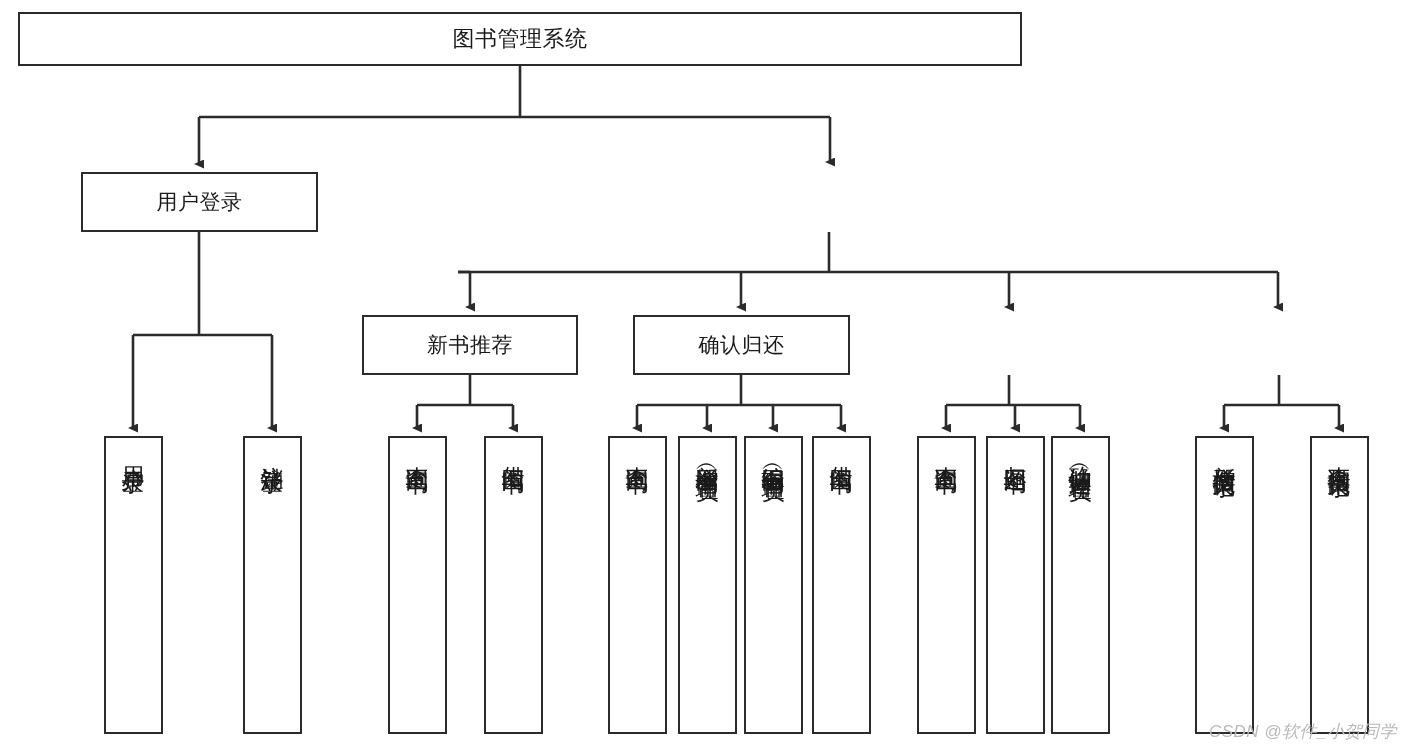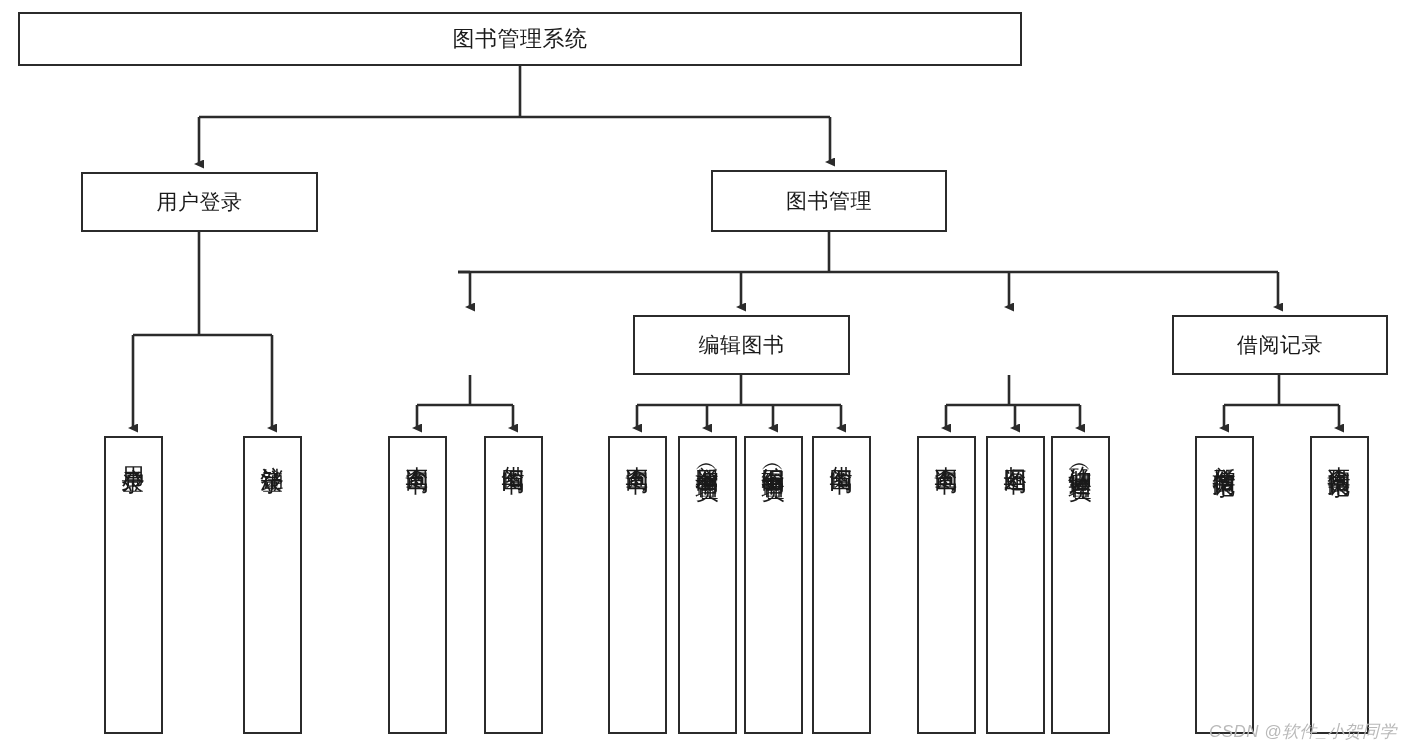--- a/index.html
+++ b/index.html
@@ -125,29 +125,26 @@
     </g>
   </svg>
 
   <div class="node h-node root" style="left:18px;top:12px;width:1004px;height:54px;">
     <span class="lbl">图书管理系统</span>
   </div>
 
   <div class="node h-node" style="left:81px;top:172px;width:237px;height:60px;">
     <span class="lbl">用户登录</span>
   </div>
-  <div class="node h-node" style="left:711px;top:170px;width:236px;height:62px;">
-    <span class="lbl">图书管理</span>
+
+  <div class="node h-node" style="left:362px;top:315px;width:216px;height:60px;">
+    <span class="lbl">新书推荐</span>
   </div>
-
   <div class="node h-node" style="left:633px;top:315px;width:217px;height:60px;">
-    <span class="lbl">编辑图书</span>
-  </div>
-  <div class="node h-node" style="left:1172px;top:315px;width:216px;height:60px;">
-    <span class="lbl">借阅记录</span>
+    <span class="lbl">确认归还</span>
   </div>
 
   <div class="node v-node" style="left:104px;top:436px;width:59px;height:298px;">
     <span class="lbl">用户登录</span>
   </div>
   <div class="node v-node" style="left:243px;top:436px;width:59px;height:298px;">
     <span class="lbl">注销登录</span>
   </div>
 
   <div class="node v-node" style="left:388px;top:436px;width:59px;height:298px;">

